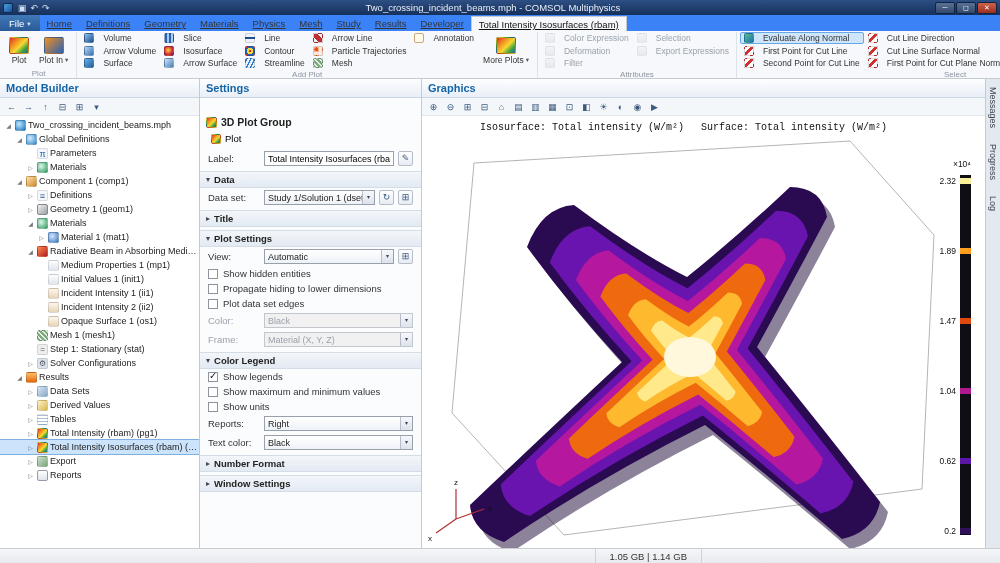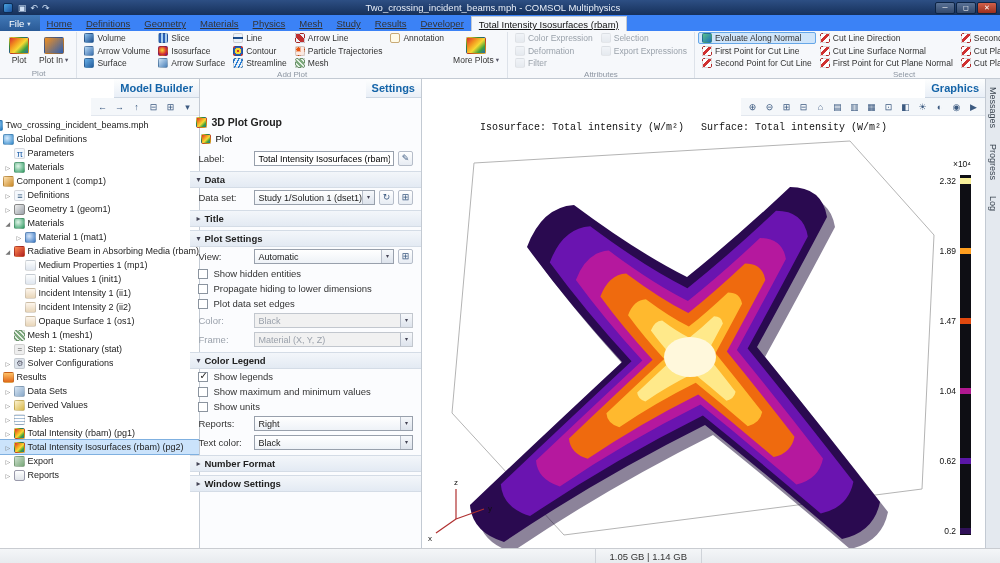--- a/index.html
+++ b/index.html
@@ -18,21 +18,21 @@
   .tabrow { height:16px; background:#3b82f6; display:flex; align-items:flex-end; }
   .file-btn { height:16px; background:linear-gradient(#4179b8,#2a5a96); color:#fff; font-size:9.5px; padding:2px 9px 1px; display:flex; gap:3px; align-items:center; }
   .tab { height:15px; padding:2px 7px 1px; font-size:9.5px; color:#333; white-space:nowrap;text-decoration:underline; }
   .tab.active { background:#f6f8fb; border:1px solid #c3cad4; border-bottom:none; color:#111; }
 
   
   .ribbon { height:48px; background:#f6f8fb; border-bottom:1px solid #c3cad3; display:flex; padding:1px 1px 0; overflow:hidden; }
   .rgroup { display:flex; flex-direction:column; border-right:1px solid #dde2e9; padding:0 3px; flex:none; }
   .rbody { display:flex; align-items:stretch; height:38px; }
   .small-wrap { display:flex; flex-flow:column wrap; height:38px; align-content:flex-start; }
-  .btn-small { height:12px; margin-bottom:0.5px; display:flex; align-items:center; gap:3px; padding:0 3px; font-size:8.5px; color:#333; border:1px solid transparent; border-radius:2px; white-space:nowrap; }
+  .btn-small { height:12px; margin-bottom:0.5px; display:flex; align-items:center; gap:9px; padding:0 3px; font-size:8.5px; color:#333; border:1px solid transparent; border-radius:2px; white-space:nowrap; }
   .btn-small.highlighted { background:#cfe5fa; border-color:#66a7e8; }
   .btn-small.disabled { color:#9aa2ab; }
   .btn-small.disabled .mi { opacity:0.35; }
   .btn-big { display:flex; flex-direction:column; align-items:center; justify-content:center; padding:1px 5px; font-size:8.5px; color:#333; white-space:nowrap; }
   .big-label-row { display:flex; align-items:center; gap:2px; }
   .caret { font-size:6.5px; color:#556; }
   .rgroup-label { height:9px; line-height:9px; text-align:center; font-size:8px; color:#8d96a2; }
 
   .mi { display:inline-block; width:10px; height:10px; border-radius:2px; background:linear-gradient(#e8ecf2,#c8d0da); border:1px solid rgba(0,0,0,.15); flex:none; }
   .mi-big { width:20px; height:17px; margin-bottom:1px; }
@@ -75,21 +75,21 @@
   [data-icon="solver"]::after { content:"⚙"; font-size:8px; line-height:10px; color:#556; display:block; }
   [data-icon="results"] { background:linear-gradient(180deg,#ffc066,#e06818); }
   [data-icon="data-sets"] { background:linear-gradient(135deg,#d8e6f5,#88a8c8); }
   [data-icon="derived-values"] { background:linear-gradient(135deg,#fdf3d0,#d8b84a); }
   [data-icon="tables"] { background:repeating-linear-gradient(0deg,#fff 0 2px,#a8c0d8 2px 3px); }
   [data-icon="export"] { background:linear-gradient(135deg,#d0e0d0,#78a878); }
   [data-icon="reports"] { background:linear-gradient(#fff,#e0e4ea); border-color:#99a; }
 
   
   .main { display:flex; height:469px; }
-  .panel { display:flex; flex-direction:column; background:#fff;align-items:flex-end; }
+  .panel { display:flex; flex-direction:column; background:#fff; }
   .panel-mb { width:200px; border-right:1px solid #c3cad3; }
   .panel-settings { width:222px; border-right:1px solid #c3cad3; background:#fbfcfe; }
   .panel-graphics { flex:1; position:relative; min-width:0; }
   .rail { width:15px; background:#e4e9ef; border-left:1px solid #c3cad3; display:flex; flex-direction:column; align-items:center; padding-top:4px; gap:8px; }
   .rail-tab { writing-mode:vertical-rl; font-size:9px; color:#3a4450; padding:4px 1px; cursor:default; }
 
   .panel-header { height:19px; flex:none; background:linear-gradient(#fdfefe,#e9eff7); border-bottom:1px solid #ccd6e2; color:#1464a8; font-weight:bold; font-size:11px; display:flex; align-items:center; padding:0 6px; }
   .sub-toolbar { height:18px; flex:none; border-bottom:1px solid #e2e7ee; display:flex; align-items:center; gap:2px; padding:0 4px; background:#f4f7fa; }
   .tb-ic { width:15px; height:14px; font-size:9px; line-height:14px; text-align:center; color:#3c5a80; border-radius:2px; cursor:default; }
 

